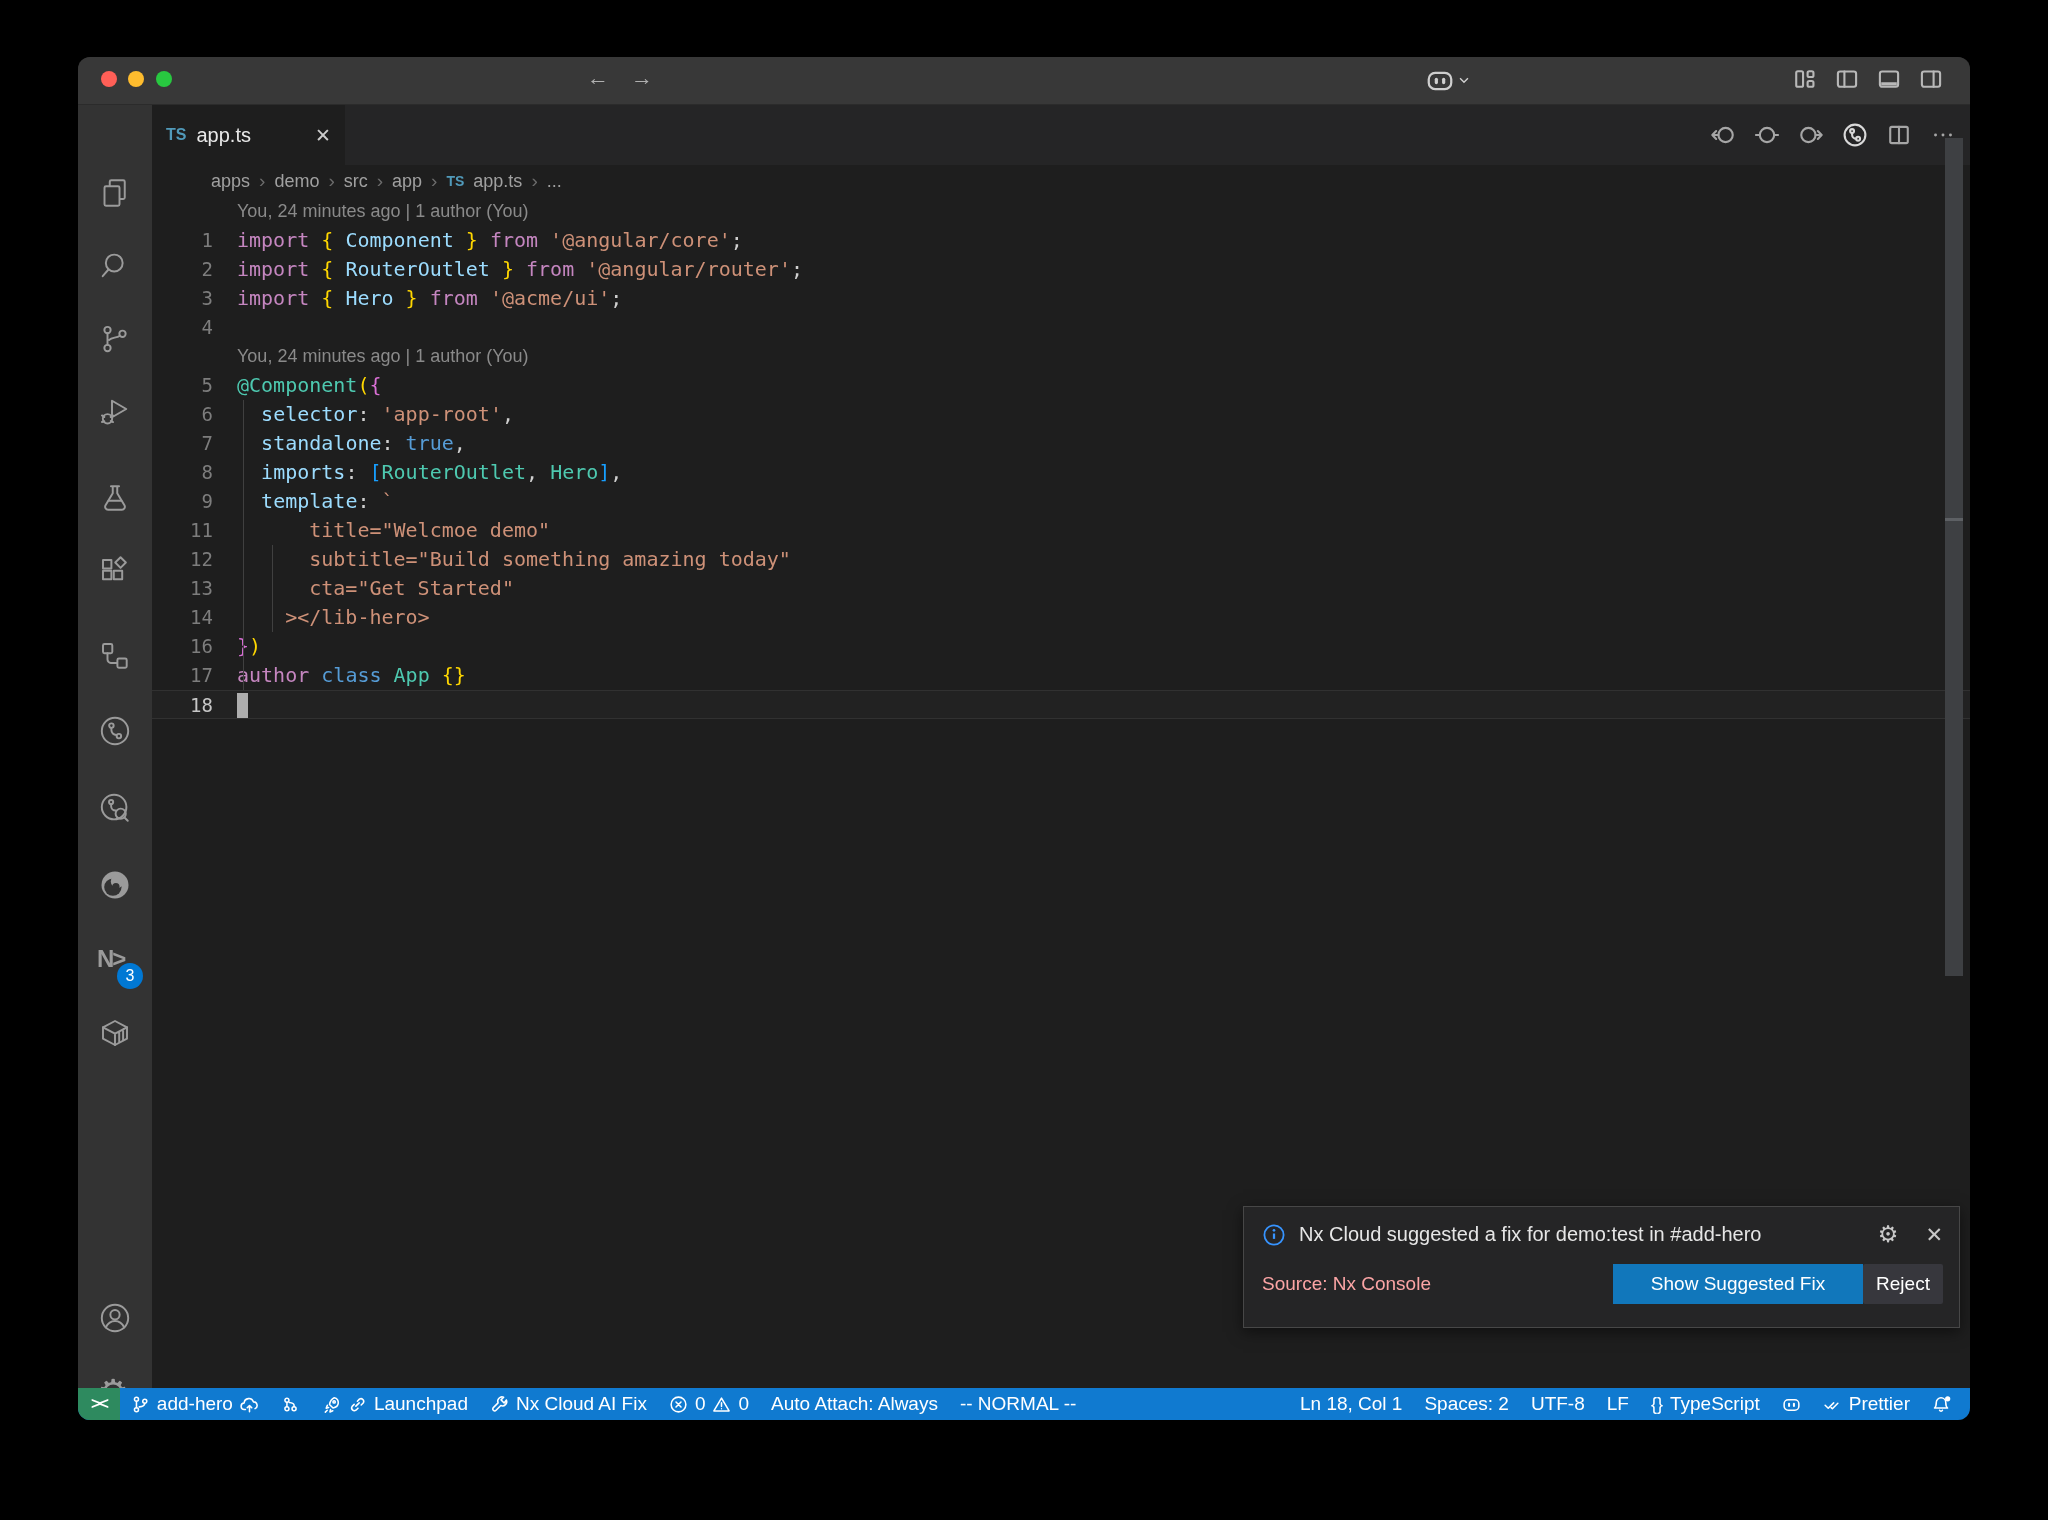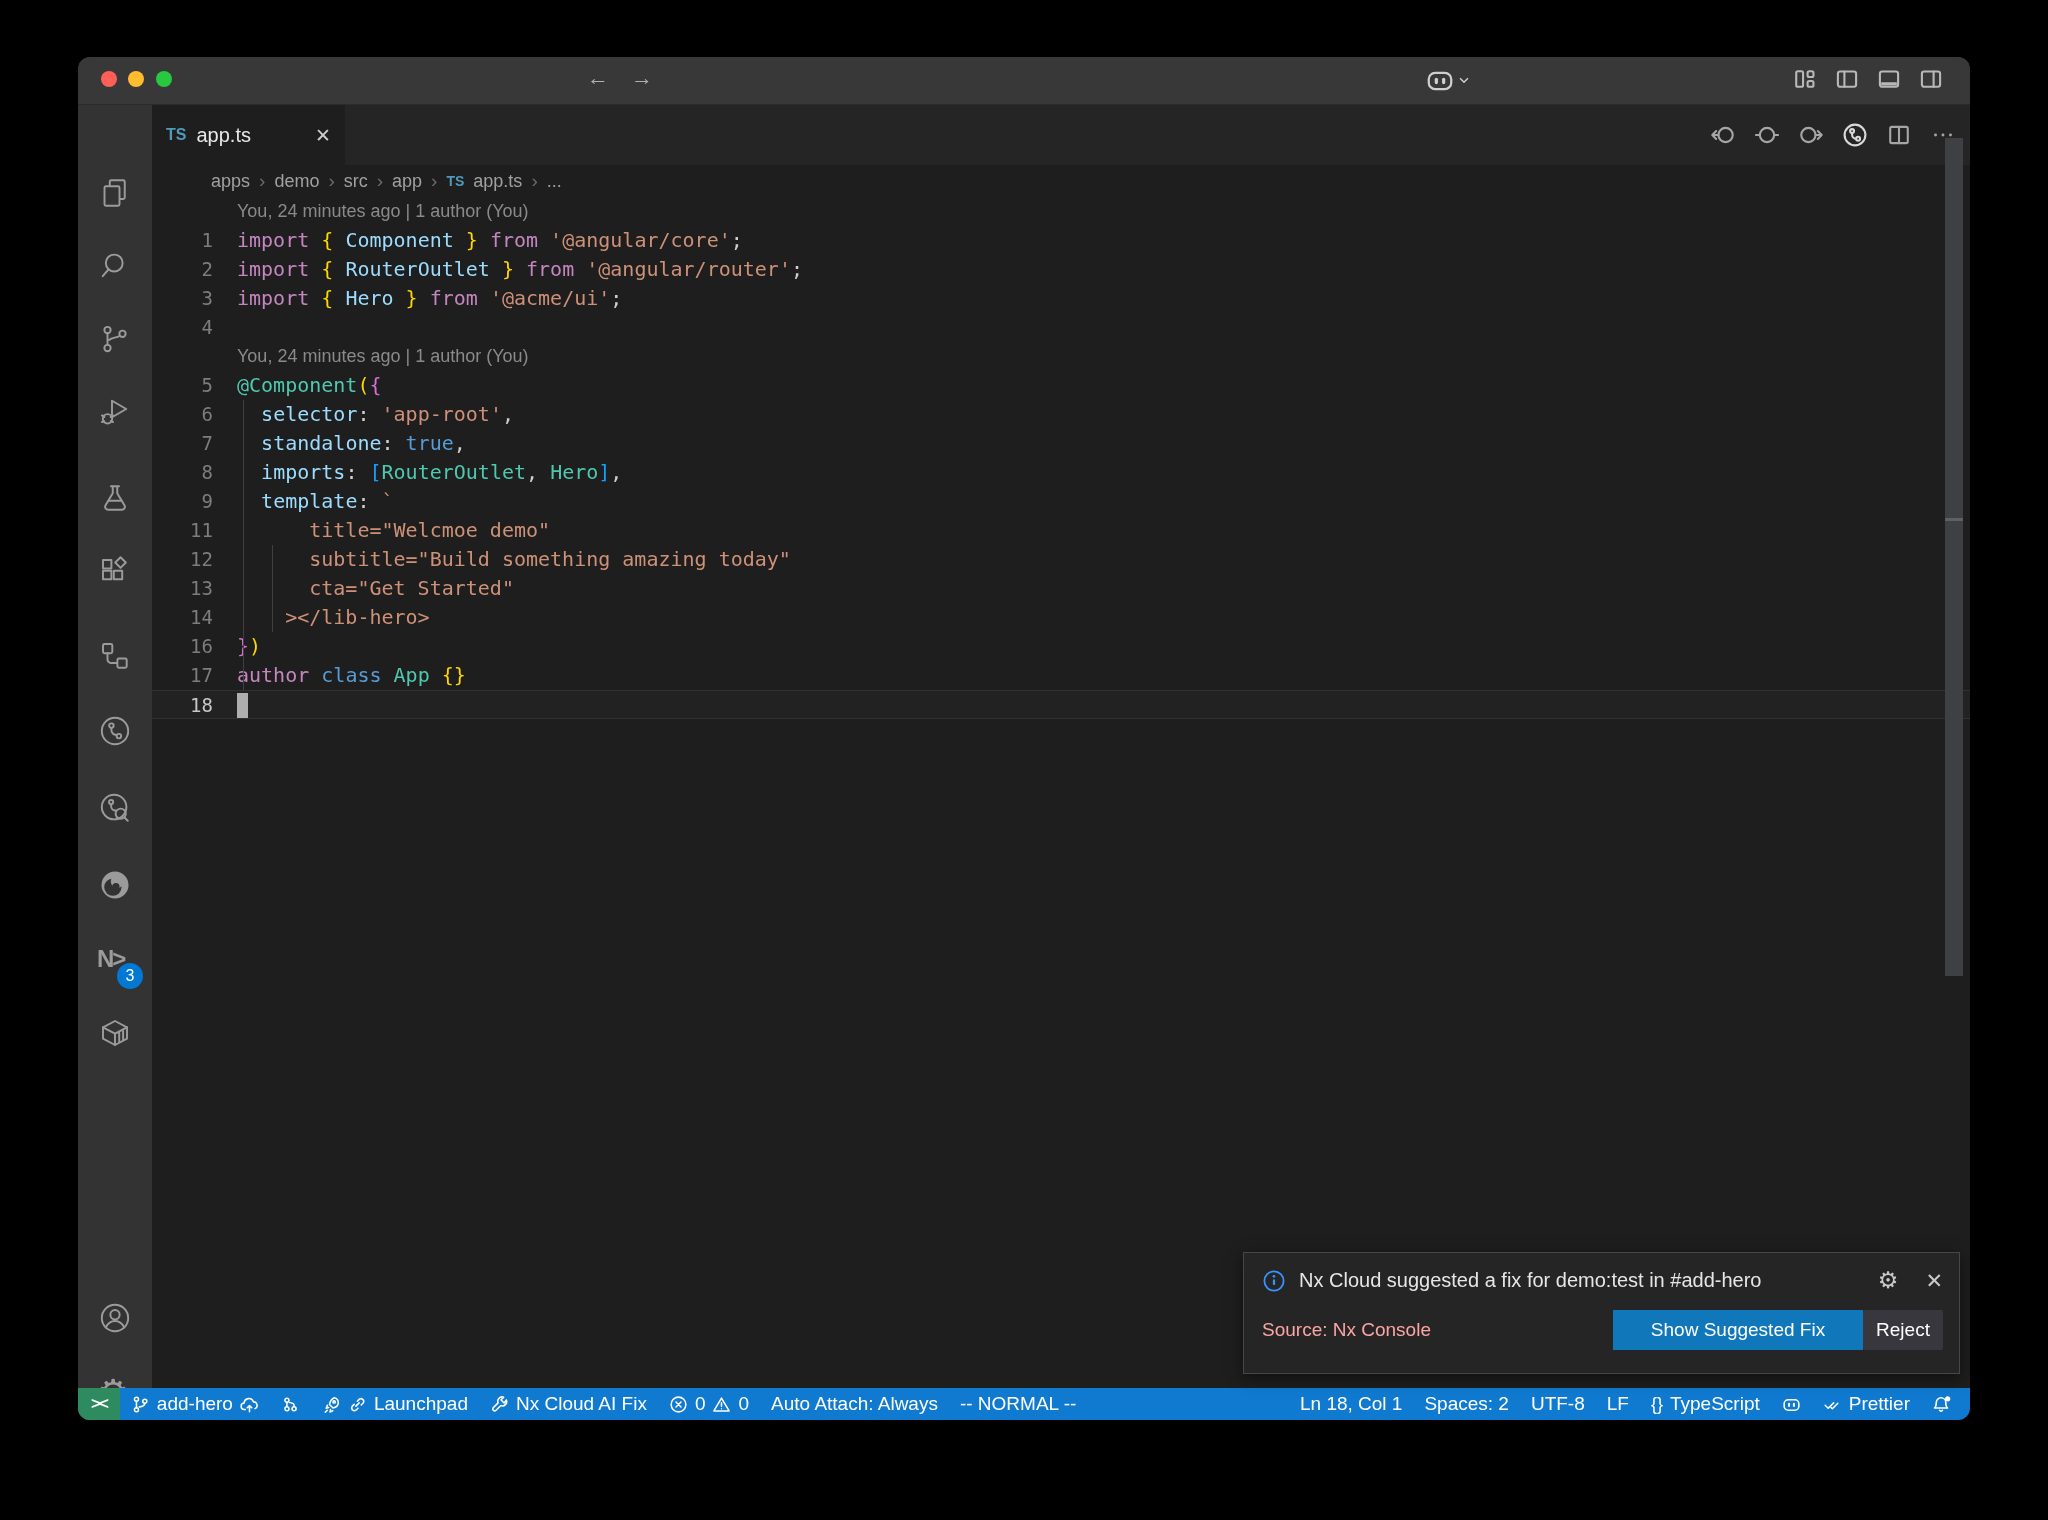--- a/index.html
+++ b/index.html
@@ -55,21 +55,21 @@
   .current-line { background:rgba(255,255,255,0.02); border-top:1px solid rgba(255,255,255,0.07); border-bottom:1px solid rgba(255,255,255,0.07); }
   .current-line .ln { color:#c6c6c6; }
   .tok-k{color:#C586C0} .tok-p{color:#9CDCFE} .tok-t{color:#4EC9B0} .tok-b{color:#569CD6}
   .tok-s{color:#CE9178} .tok-d{color:#d0d0d0} .tok-g{color:#FFD700} .tok-o{color:#DA70D6} .tok-u{color:#179FFF}
   .cursor { position:absolute; left:85px; top:2px; width:11px; height:25px; background:#bbbbbb; opacity:.92; }
   .indent-guide { position:absolute; width:1px; background:#404040; }
   .scrollbar { position:absolute; right:7px; top:81px; width:18px; height:838px; background:#3e4043; }
   .scroll-mark { position:absolute; right:7px; top:461px; width:18px; height:3px; background:#5d6064; }
 
   
-  .notification { position:absolute; left:1165px; top:1195px; width:717px; height:122px; background:#252526;
+  .notification { position:absolute; left:1165px; top:1149px; width:717px; height:122px; background:#252526;
                   border:1px solid #474747; box-shadow:0 4px 14px rgba(0,0,0,.5); z-index:5; }
   .nt-head { display:flex; align-items:center; padding:14px 16px 0 18px; gap:13px; }
   .nt-title { color:#e6e6e6; font-size:20px; flex:1; white-space:nowrap; }
   .nt-gear { color:#c9c9c9; font-size:23px; margin-right:14px; }
   .nt-close { color:#c9c9c9; font-size:21px; }
   .nt-foot { display:flex; align-items:center; margin-top:16px; padding:0 16px 0 18px; }
   .nt-source { color:#fca5a5; font-size:19px; flex:1; }
   .btn { height:40px; display:flex; align-items:center; justify-content:center; font-size:19px; color:#fff; }
   .btn-primary { width:250px; background:#1177bb; }
   .btn-secondary { width:80px; background:#37373d; border-radius:2px; }

